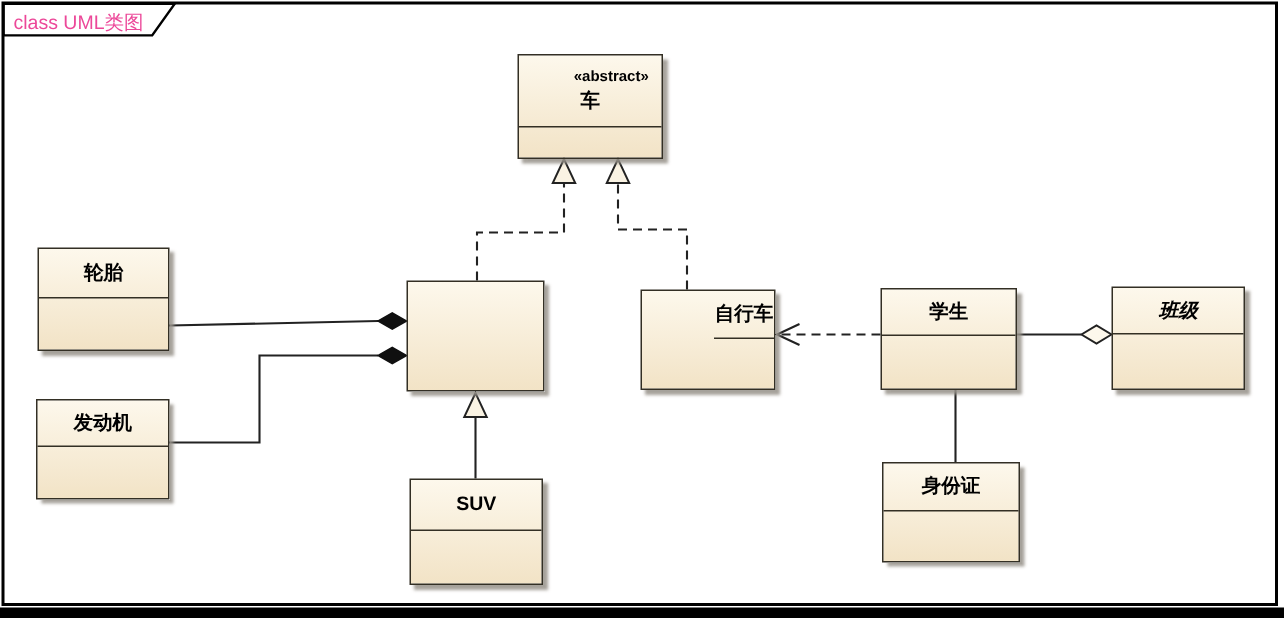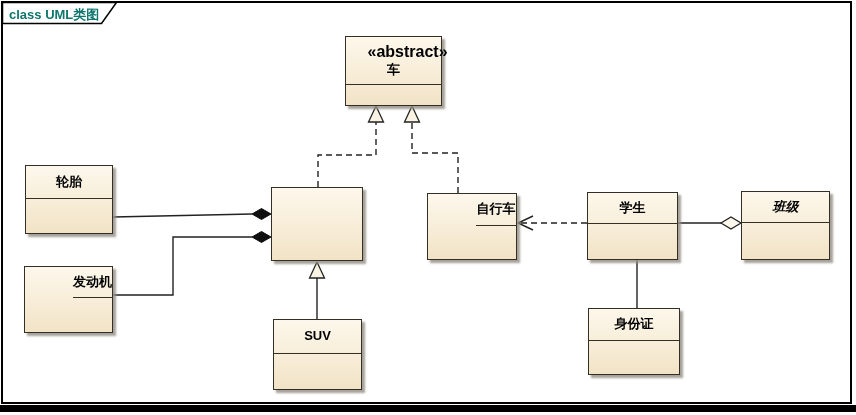--- a/index.html
+++ b/index.html
@@ -27,22 +27,22 @@
     background:var(--frame-border,#000);
   }
   .overlay{
     position:absolute;left:0;top:0;
     width:856px;height:415px;
   }
   .frame-title{
     position:absolute;
     left:9px;top:6px;
     font-size:13px;
-    font-weight:bold;
-    color:#0f766e;
+    font-weight:normal;
+    color:#ec4899;
     white-space:nowrap;
   }
   .uml-box{
     position:absolute;
     box-sizing:border-box;
     background:linear-gradient(180deg,var(--box-fill-top,#fdf8ec) 0%,var(--box-fill-bottom,#f2e3c6) 100%);
     border:1.5px solid var(--box-border,#332f24);
     box-shadow:3px 3px 2px rgba(150,146,138,0.85);
     display:flex;
     flex-direction:column;
@@ -55,21 +55,21 @@
     border-bottom:1.3px solid var(--box-border,#332f24);
     box-sizing:border-box;
     line-height:1.25;
   }
   .uml-box .class-name{
     font-size:13px;
     font-weight:bold;
     color:#000;
   }
   .uml-box .stereotype{
-    font-size:16px;
+    font-size:10px;
     font-weight:600;
     color:#000;
     margin-left:28px;
   }
   .uml-box .body-compartment{flex:1;}
 
   .conn{stroke:var(--line,#222);stroke-width:1.4;fill:none;}
   .conn.dashed{stroke-dasharray:6 4;}
   .tri{fill:#faf3e3;stroke:var(--line,#222);stroke-width:1.3;}
   .dia-filled{fill:#101010;stroke:#101010;stroke-width:1;}
@@ -139,21 +139,21 @@
     <div class="body-compartment"></div>
   </div>
 
   <div class="uml-box" style="left:25px;top:165px;width:88px;height:69px;justify-content:space-between;">
     <div class="name-compartment" style="height:33px;">
       <span class="class-name">轮胎</span>
     </div>
     <div class="body-compartment"></div>
   </div>
 
-  <div class="uml-box" style="left:24px;top:266px;width:89px;height:67px;align-items:flex-end;">
+  <div class="uml-box" style="left:24px;top:266px;width:89px;height:67px;">
     <div class="name-compartment" style="height:31px;">
       <span class="class-name">发动机</span>
     </div>
     <div class="body-compartment"></div>
   </div>
 
   <div class="uml-box" style="left:271px;top:187px;width:92px;height:74px;">
     <div class="body-compartment"></div>
   </div>
 

